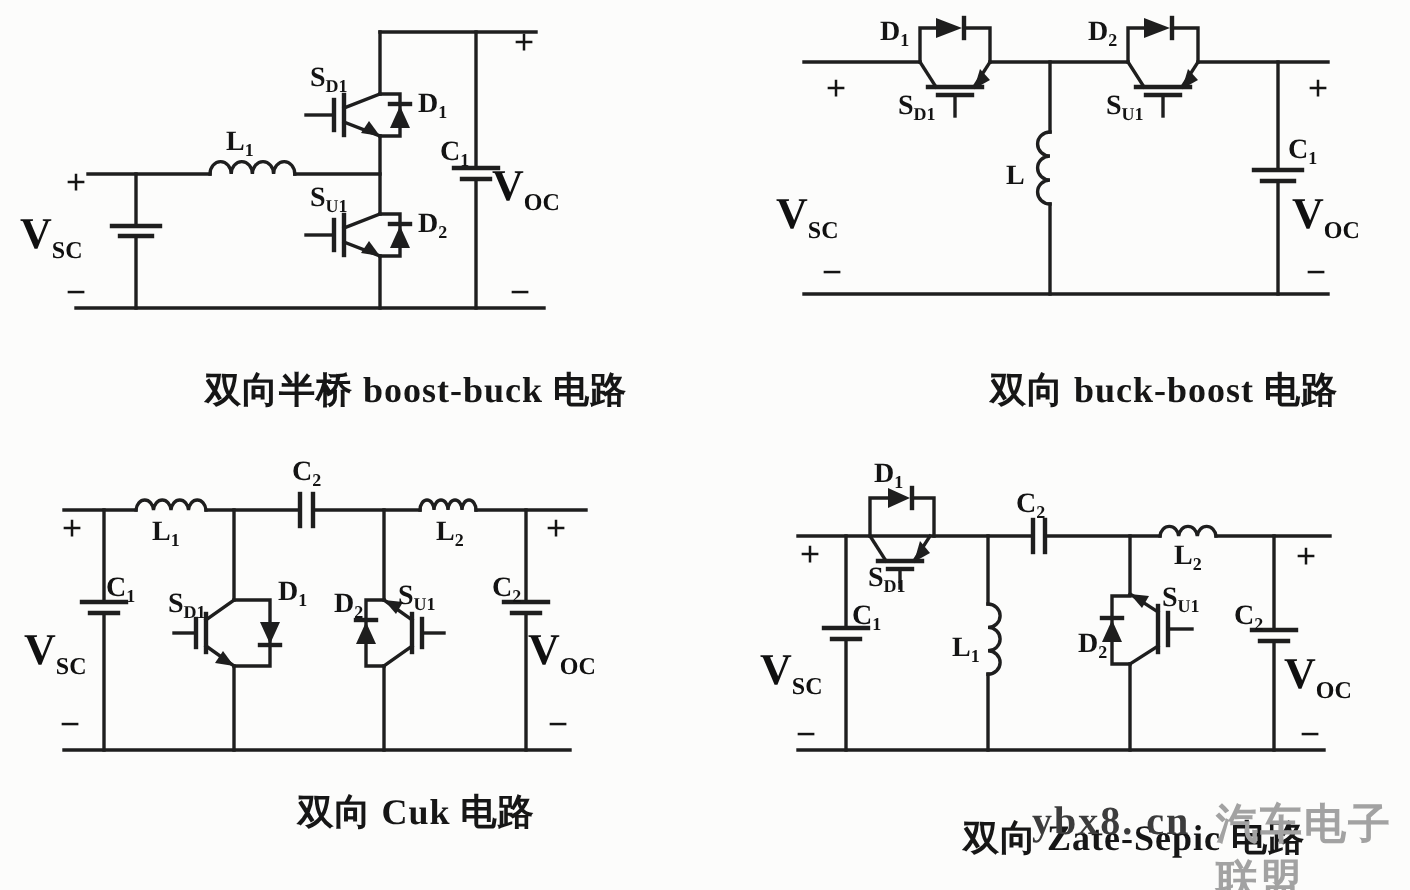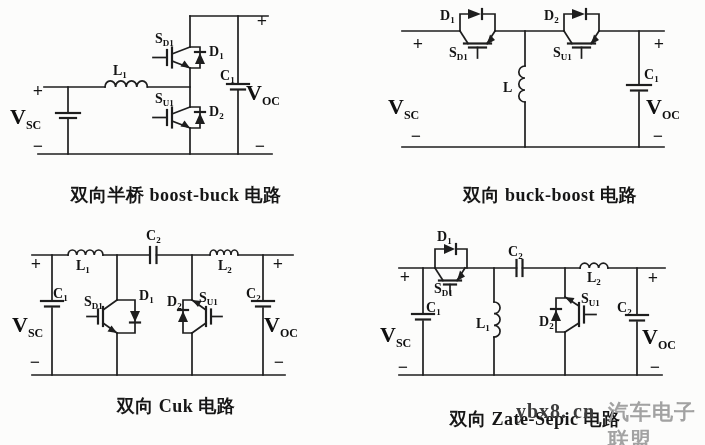--- a/index.html
+++ b/index.html
@@ -9,21 +9,21 @@
   svg{display:block;}
   svg .wire{stroke:#1e1e1e;stroke-width:1.7;fill:none;stroke-linecap:square;}
   svg .fillpart{fill:#1e1e1e;stroke:none;}
   svg .bar{stroke:#1e1e1e;stroke-width:2.2;fill:none;stroke-linecap:square;}
   text.lbl{font:bold 14px "Liberation Serif", serif;fill:#141414;}
   text.lbl tspan.sub{font-size:9px;}
   text.vlbl{font:bold 22px "Liberation Serif", serif;fill:#101010;}
   text.vlbl tspan.sub{font-size:12px;}
   text.sign{font:bold 18px "Liberation Serif", serif;fill:#141414;text-anchor:middle;}
   .caption{position:absolute;text-align:center;font:bold 18px "Liberation Serif", serif;
-           color:#161616;letter-spacing:.5px;}
+           color:#161616;letter-spacing:.5px;padding-left:32px;}
   .wm-site{position:absolute;font:bold 20px "Liberation Serif", serif;color:#3c3c3c;
            letter-spacing:1px;}
   .wm-org{position:absolute;font:bold 21px "Liberation Serif", serif;color:#a2a2a2;
           letter-spacing:1px;}
 </style>
 </head>
 <body>
 
 <div class="panel" style="left:0;top:0;">
 <svg width="352" height="178" viewBox="0 0 352 178">

